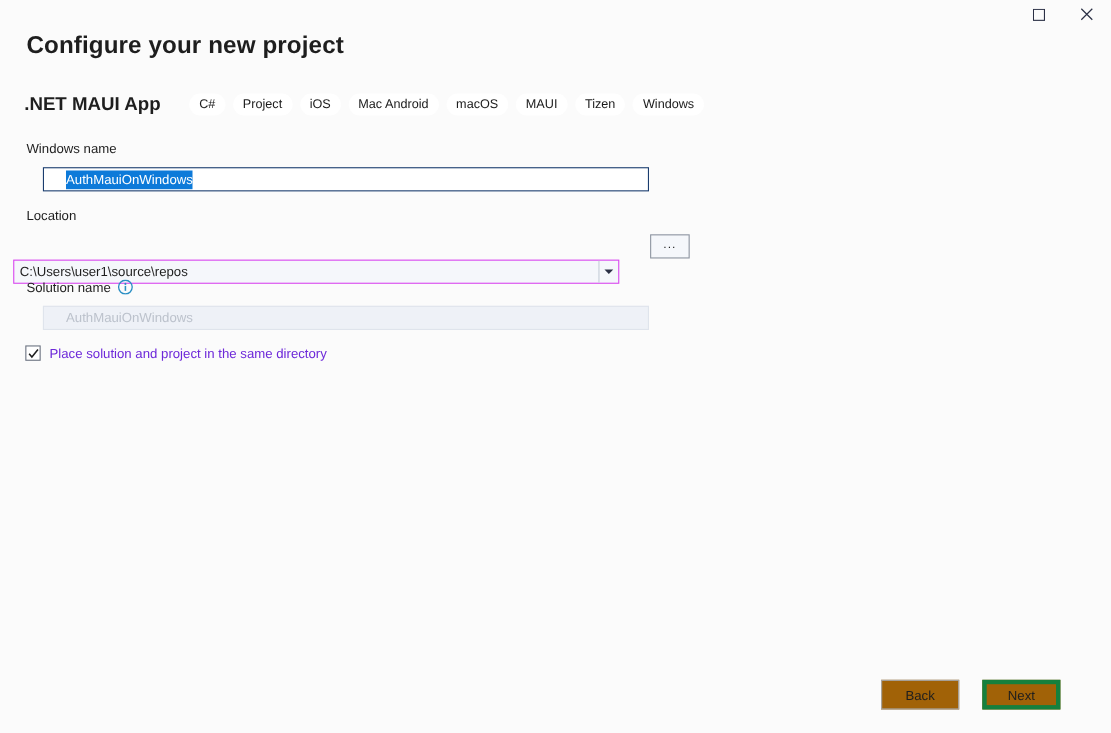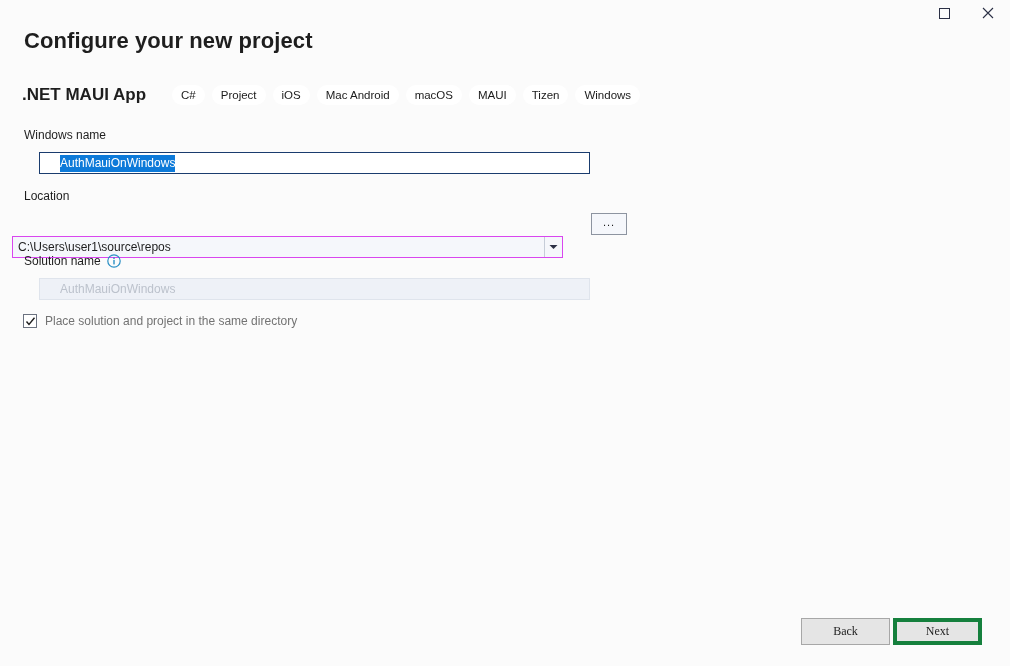--- a/index.html
+++ b/index.html
@@ -196,39 +196,38 @@
     height: 14px;
     box-sizing: border-box;
     background: #ffffff;
     border: 1px solid #6b7280;
     display: flex;
     align-items: center;
     justify-content: center;
   }
   .checkbox-label {
     font-size: 12px;
-    color: #737373;
+    color: #6d28d9;
     white-space: nowrap;
   }
 
   
   .btn {
     position: absolute;
     top: 618px;
-    width: 89px;
+    width: 71px;
     height: 27px;
     box-sizing: border-box;
-    background: #e5e5e5;
-    font-size: 12px;
-    color: #1e1e1e;
-    display: flex;
-    align-items: center;
-    justify-content: center;
-    cursor: default;
-    font-family: Liberation Serif, serif;
+    background: #a16207;
+    font-size: 12px;
+    color: #1e1e1e;
+    display: flex;
+    align-items: center;
+    justify-content: center;
+    cursor: default;
   }
   .btn-back {
     left: 801px;
     border: 1px solid #a7a7a7;
   }
   .btn-next {
     left: 893px;
     border: 4px solid #15803d;
   }
 </style>

